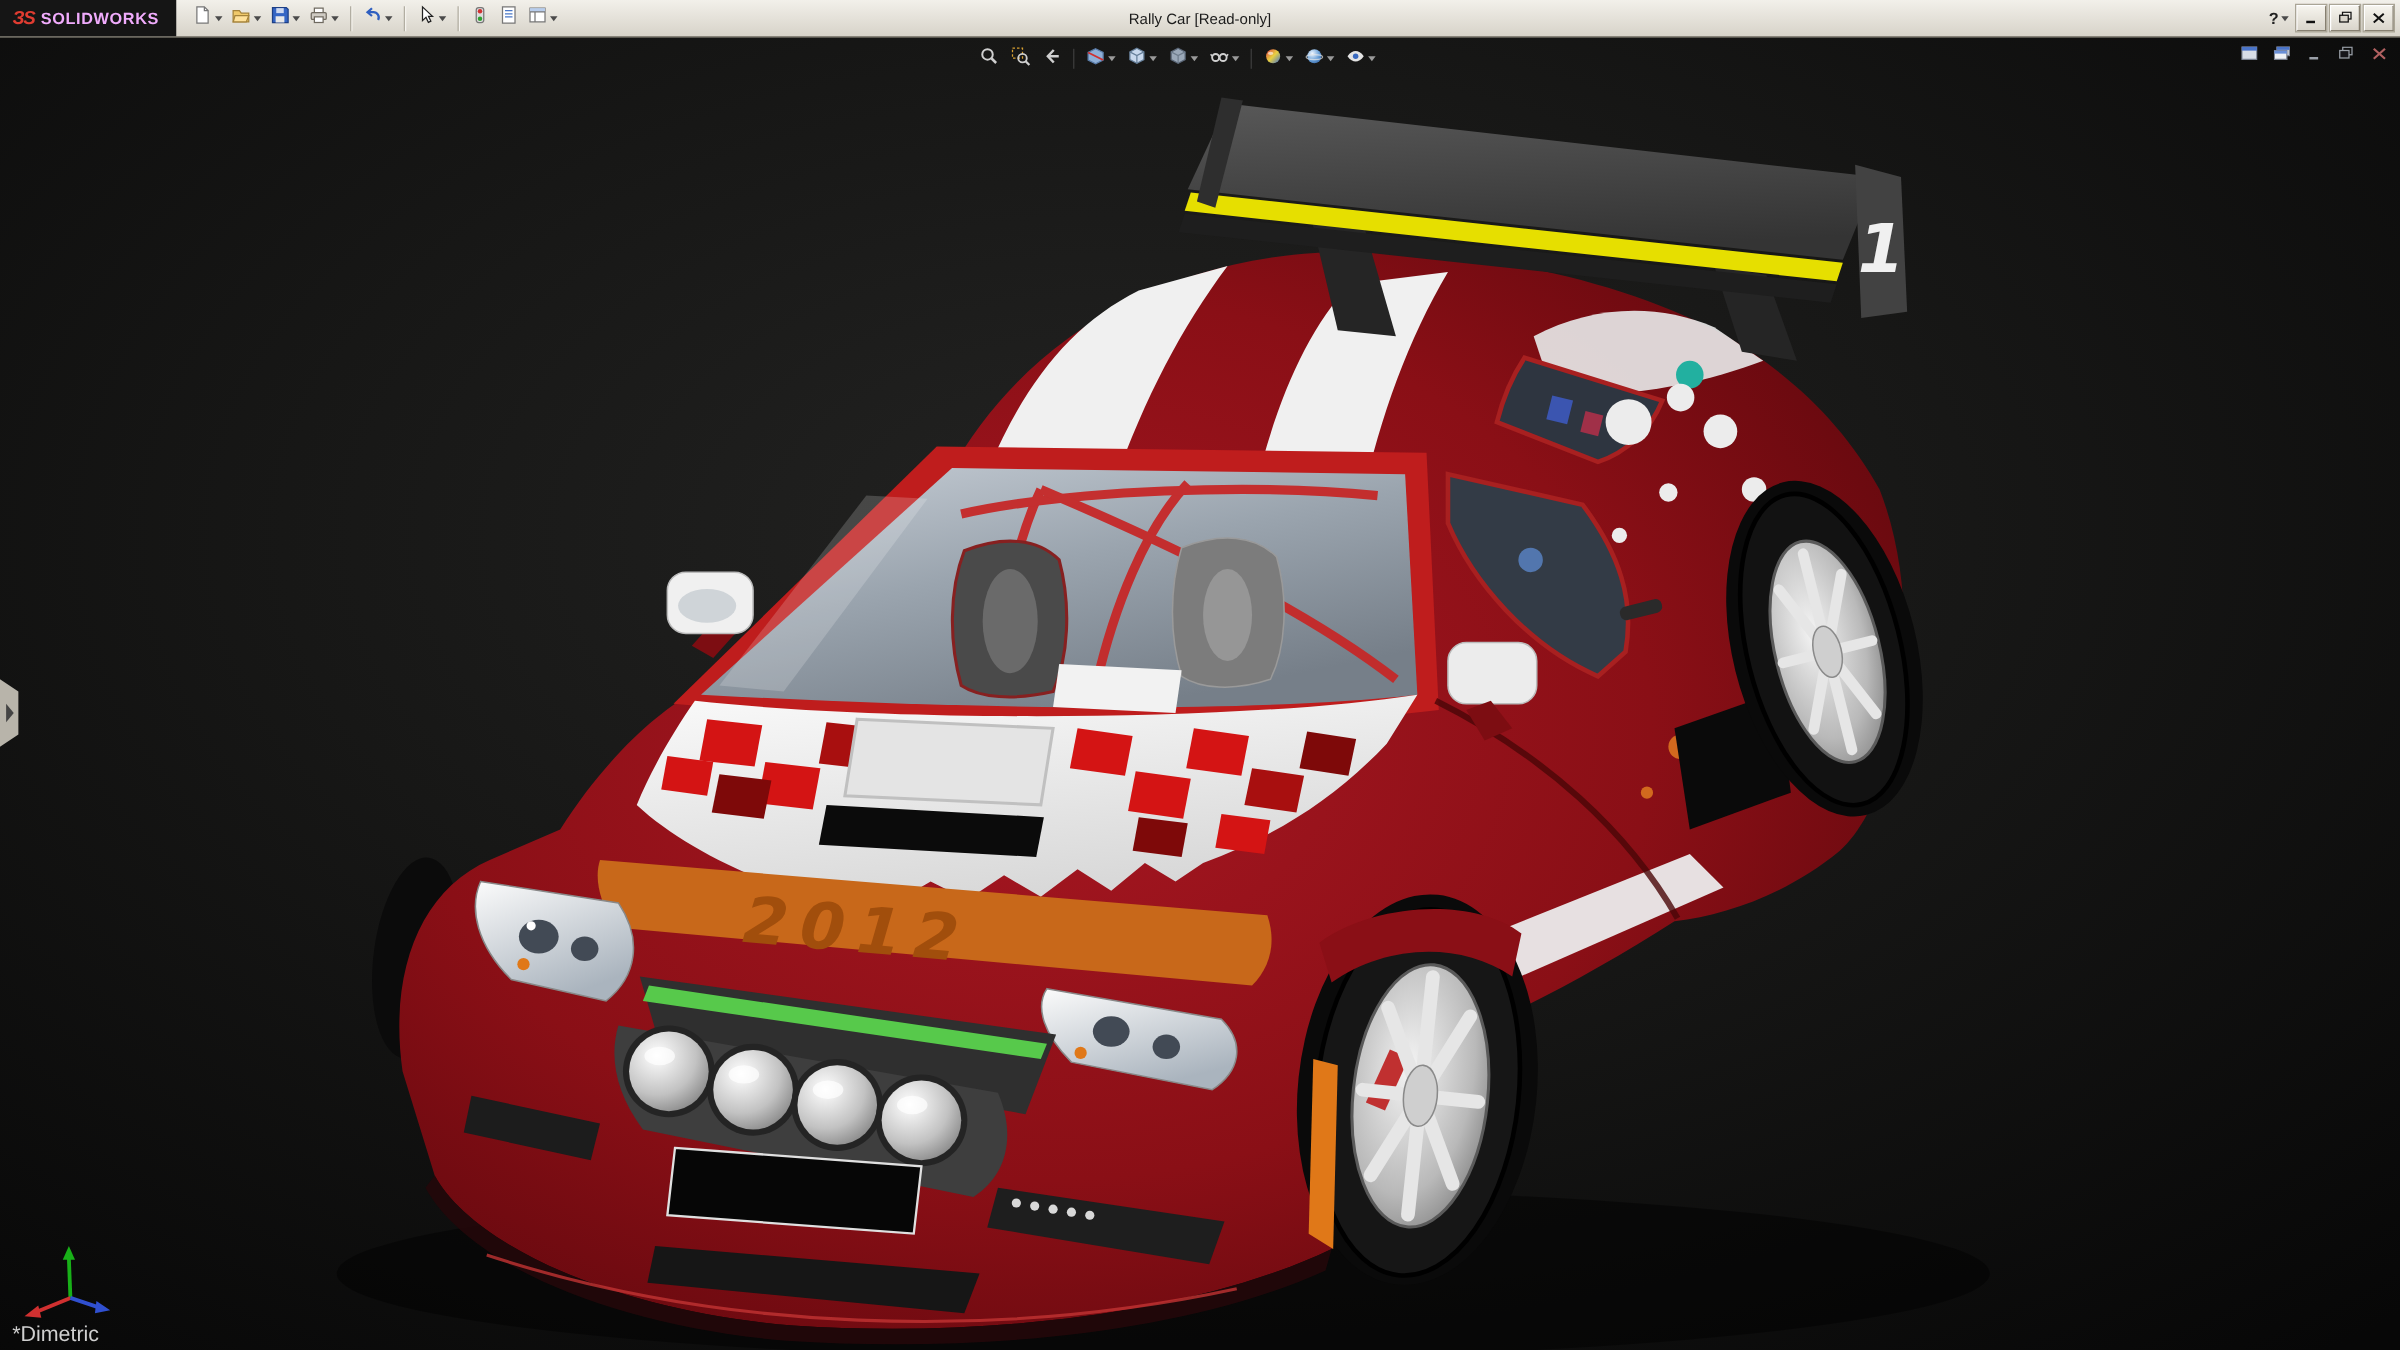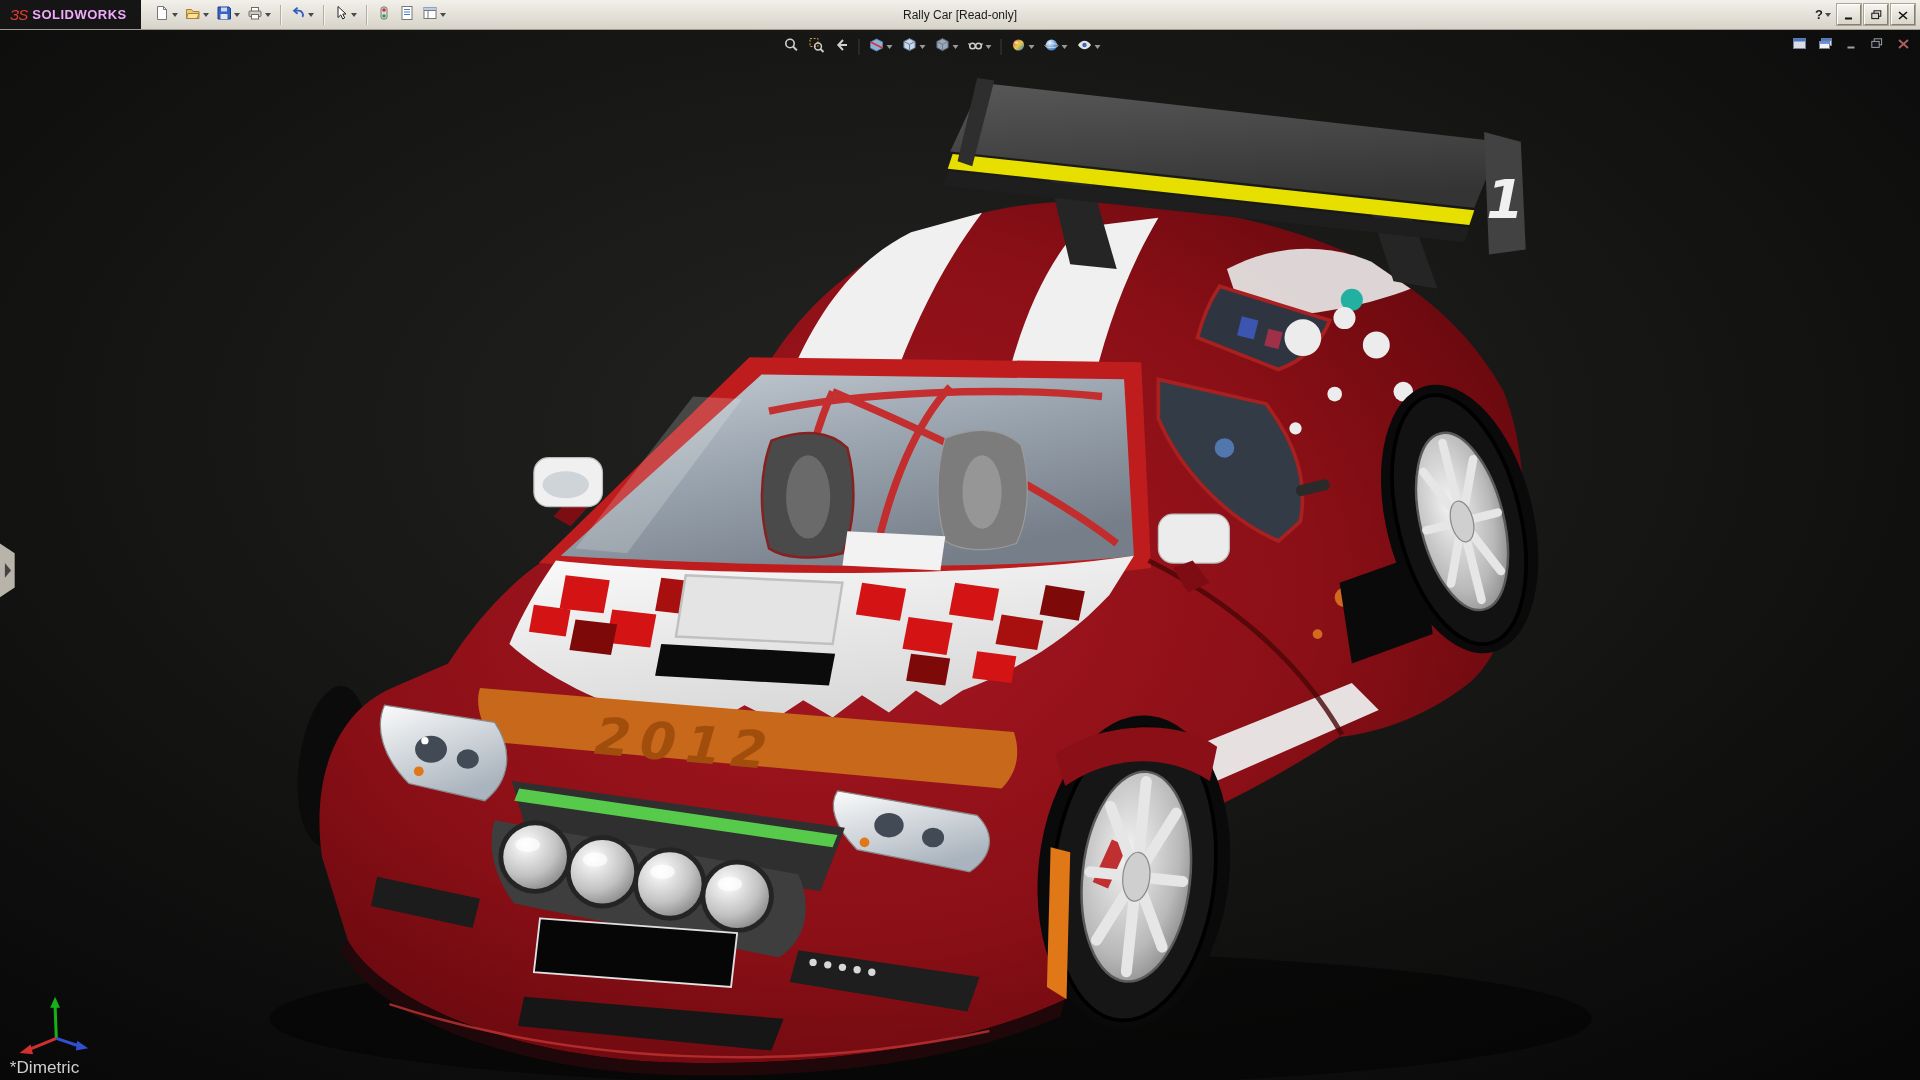--- a/index.html
+++ b/index.html
@@ -5,21 +5,21 @@
   html,body{margin:0;padding:0;}
   body{width:1920px;height:1080px;overflow:hidden;background:#000;
        font-family:"Liberation Sans", sans-serif;-webkit-font-smoothing:antialiased;}
 
   
   .titlebar{position:absolute;top:0;left:0;width:1920px;height:29px;
     background:linear-gradient(#f2f0ea,#d7d3c9);border-bottom:1px solid #a09b8e;
     display:flex;align-items:center;z-index:10;}
   .logo{height:29px;background:#151515;display:flex;align-items:center;
     padding:0 14px 0 10px;gap:5px;}
-  .logo-mark{color:#e03c31;font-weight:normal;font-size:15px;font-style:italic;letter-spacing:-1px;}
+  .logo-mark{color:#e03c31;font-weight:bold;font-size:15px;font-style:italic;letter-spacing:-1px;}
   .logo-text{color:#f0abfc;font-weight:bold;font-size:13px;letter-spacing:.5px;}
   .tb-icons{display:flex;align-items:center;margin-left:10px;gap:1px;}
   .tb-btn{display:flex;align-items:center;height:24px;padding:0 2px;border:1px solid transparent;border-radius:2px;}
   .caret{width:0;height:0;border-left:3px solid transparent;border-right:3px solid transparent;
     border-top:4px solid #4a4a4a;margin-left:2px;}
   .tb-sep{width:1px;height:20px;background:#b2ae a2;background:#b2aea2;margin:0 5px;box-shadow:1px 0 0 #f5f3ee;}
   .win-title{position:absolute;left:50%;transform:translateX(-50%);top:0;height:29px;
     display:flex;align-items:center;font-size:12px;color:#1b1b1b;}
   .tb-right{margin-left:auto;display:flex;align-items:center;padding-right:5px;gap:3px;}
   .help-btn{display:flex;align-items:center;font-size:13px;color:#222;font-weight:bold;padding:0 3px;}

